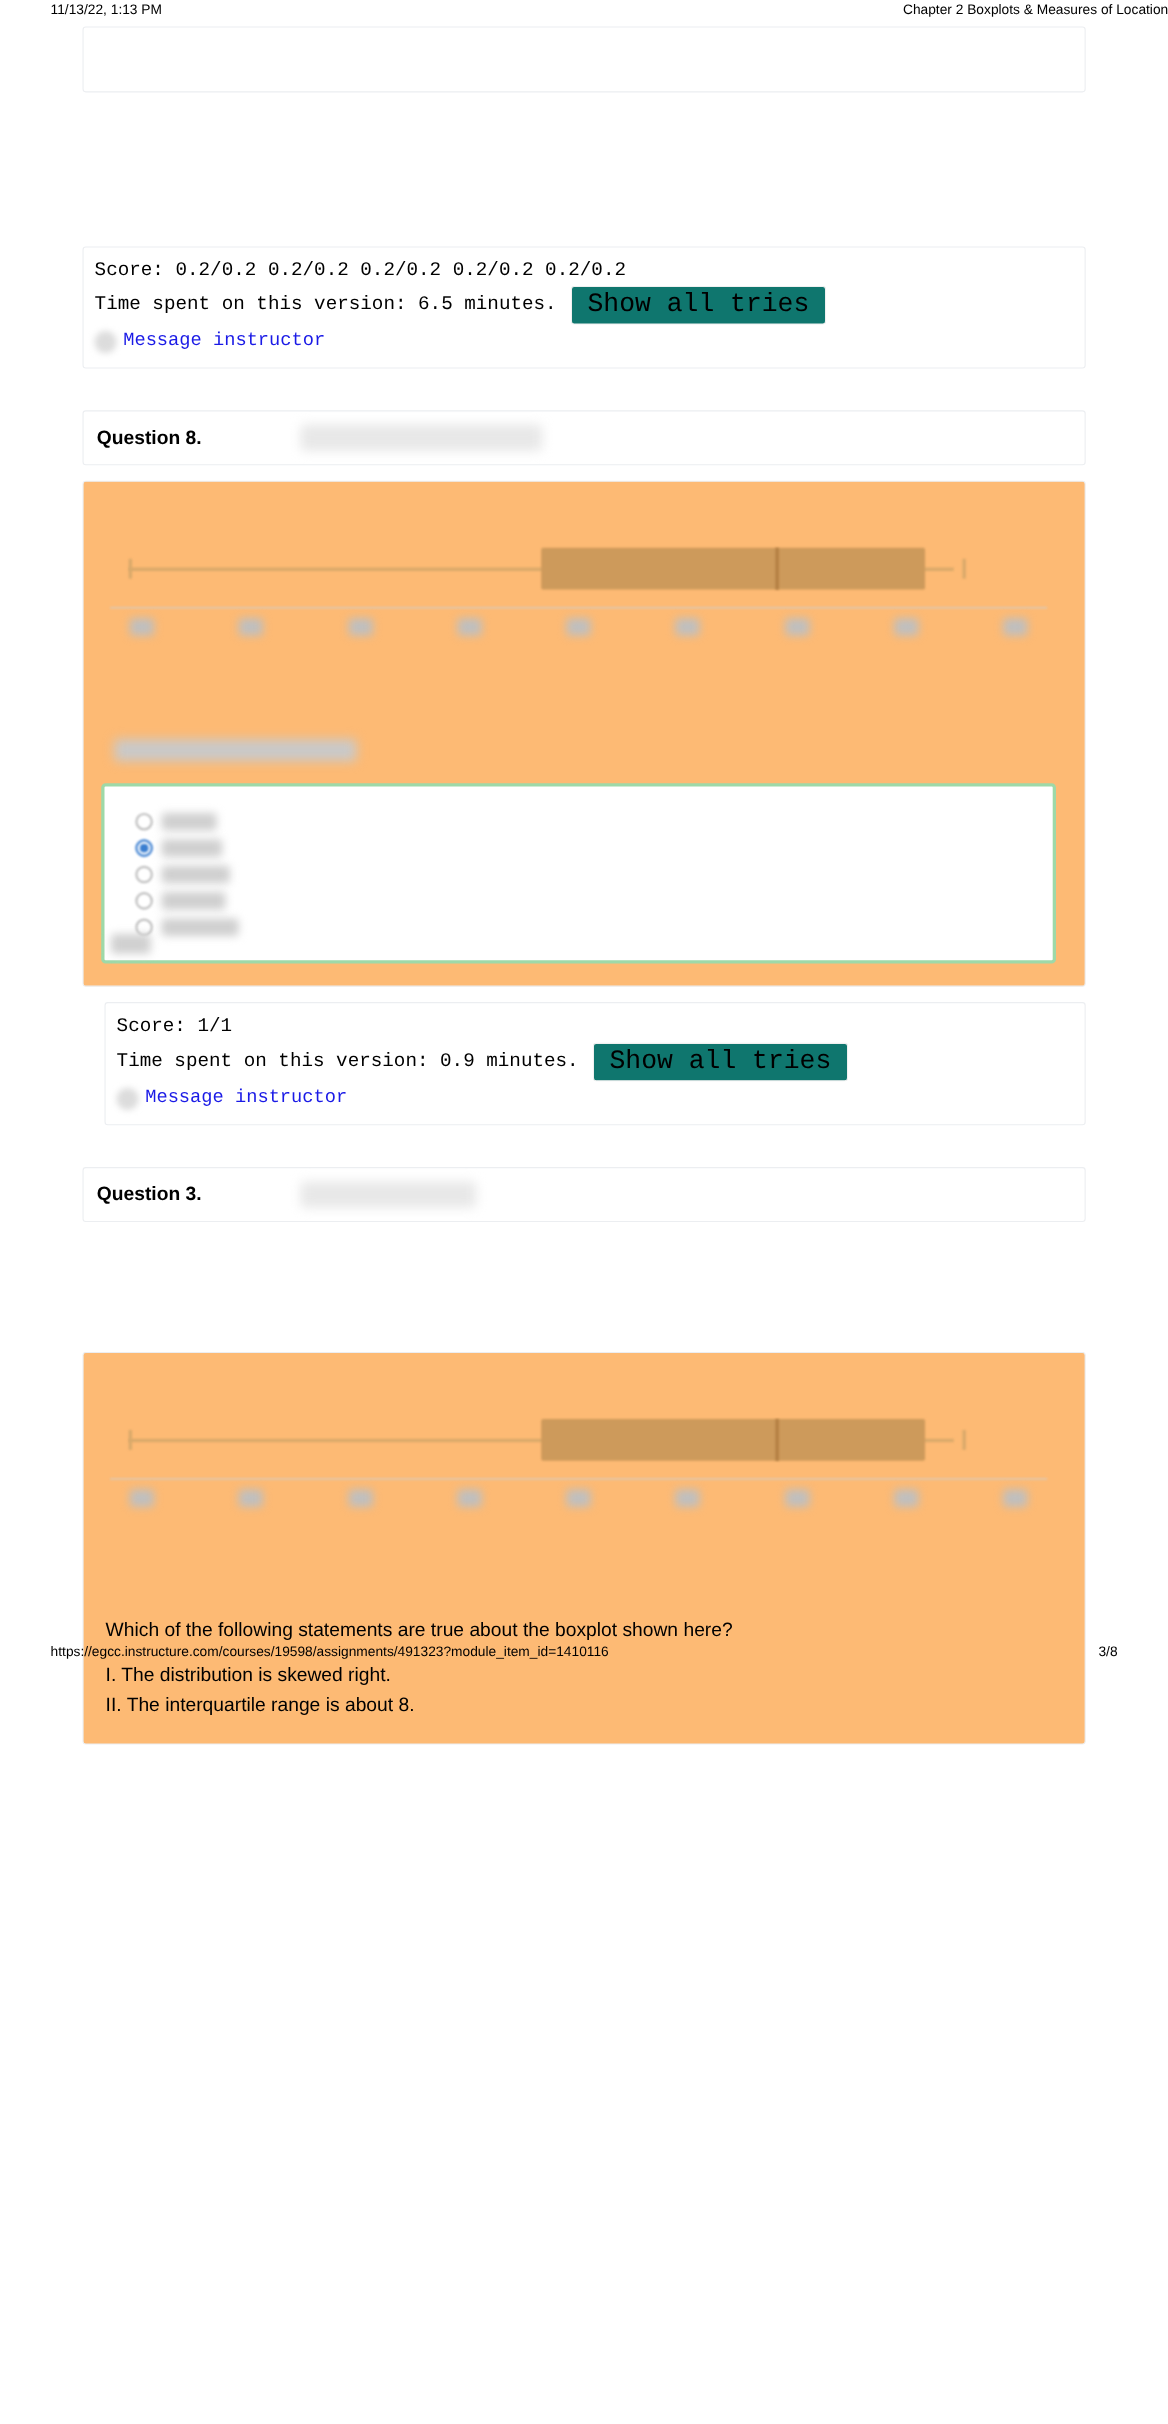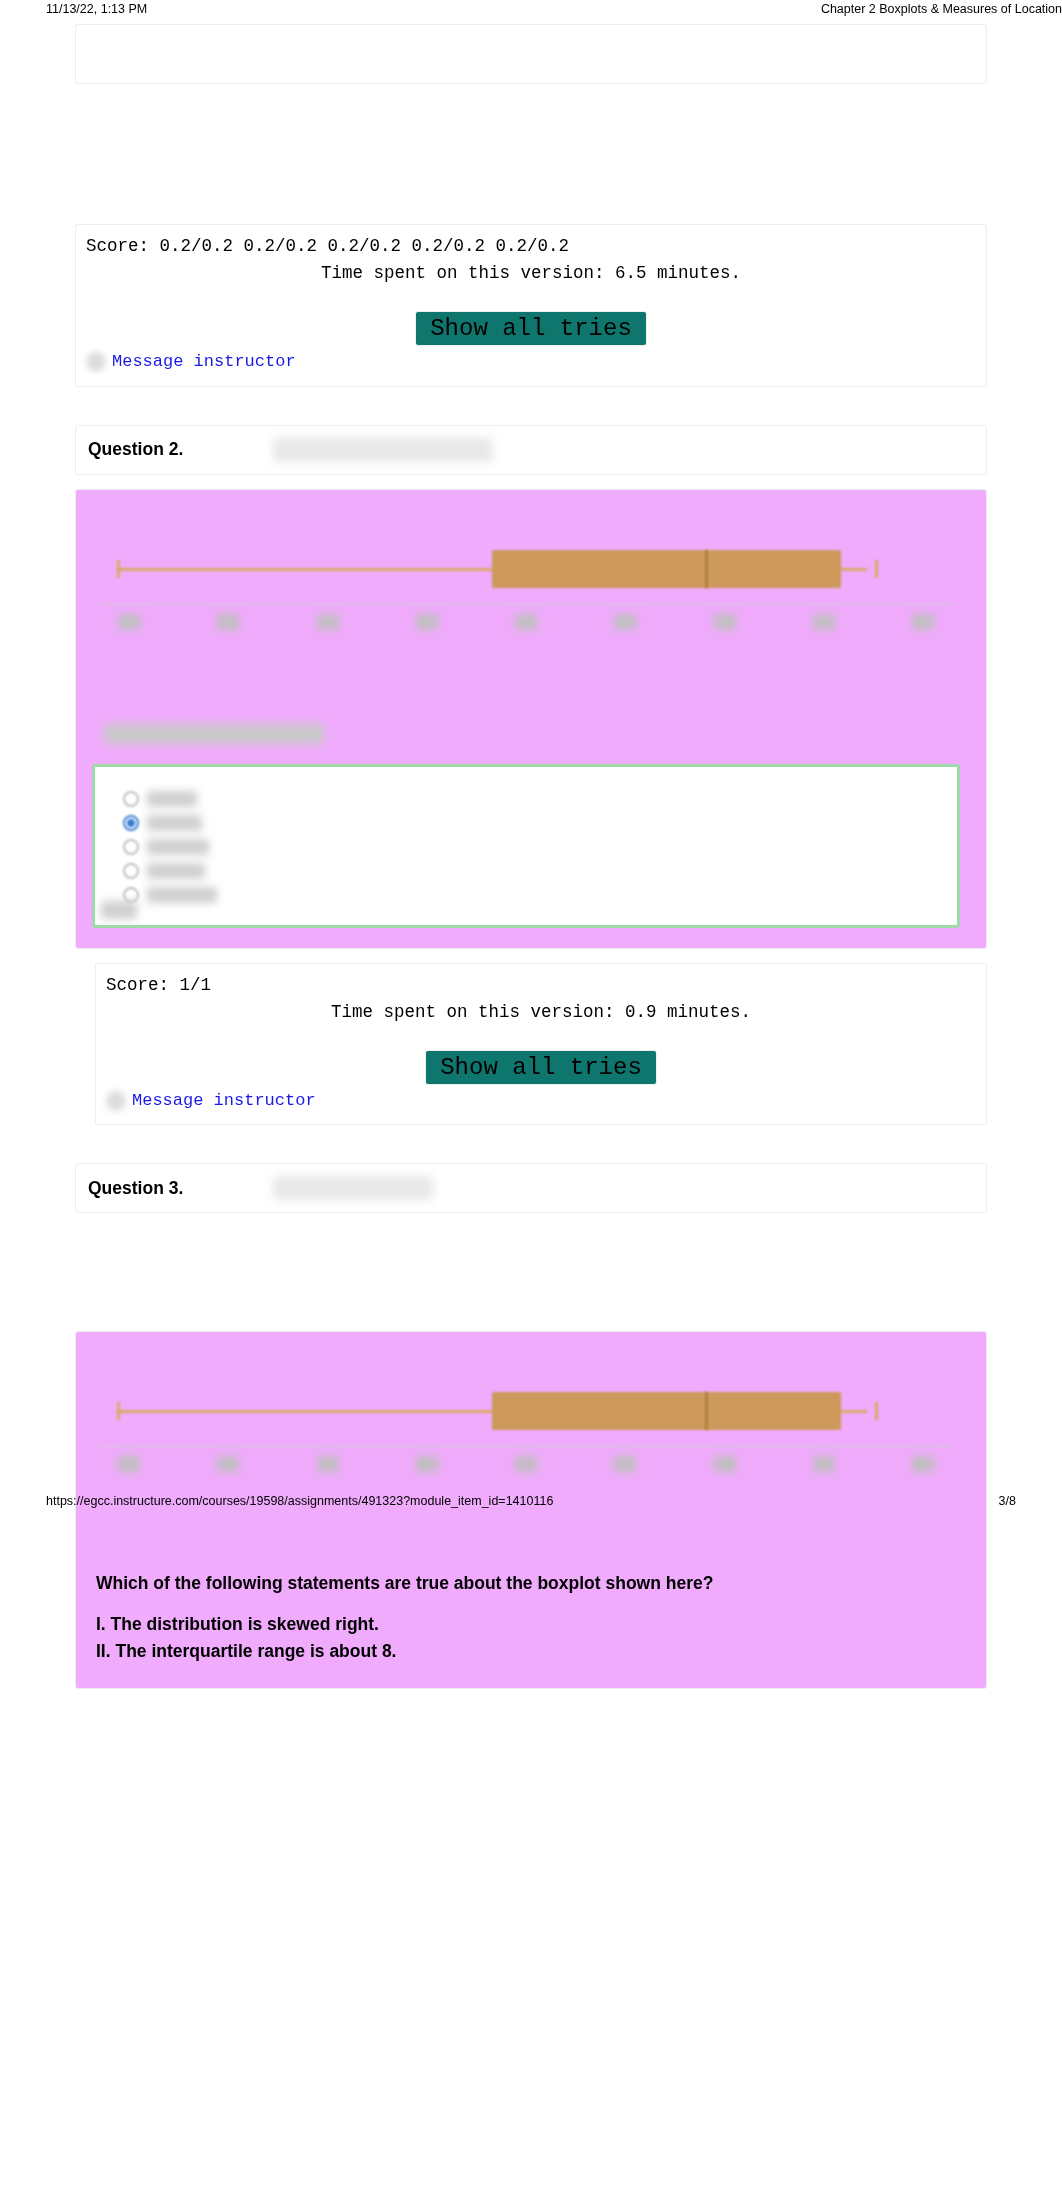--- a/index.html
+++ b/index.html
@@ -36,21 +36,21 @@
     border-radius: 3px;
     margin-bottom: 38px;
     background: #fff;
   }
   .meta {
     padding: 8px 10px 10px 10px;
     font-size: 17.5px;
     line-height: 1.55;
     font-family: Liberation Mono, monospace;
   }
-  .meta-line2 { display: flex; align-items: center; gap: 24px; flex-direction: column; }
+  .meta-line2 { display: flex; align-items: center; gap: 13px; }
   .show-tries {
     background: #0f766e;
     border: 1px solid #f0f0f0;
     border-radius: 3px;
     padding: 3px 14px;
     font-size: 24px;
     font-family: inherit;
     cursor: pointer;
   }
   .msg-line { display: flex; align-items: center; gap: 6px; margin-top: 3px; }
@@ -74,24 +74,23 @@
   .q-header b { font-weight: bold; }
   .q-header-blur {
     width: 220px; height: 24px;
     background: #e8e8e8;
     filter: blur(5px);
     border-radius: 4px;
   }
   .q-body {
     border: 1px solid #eceef1;
     border-radius: 3px;
-    background: #f0abfc;
+    background: #fdba74;
     margin-top: 14px;
     padding: 24px 24px 18px 14px;
-    font-weight: bold;
   }
   .boxplot-wrap {
     position: relative;
     height: 120px;
     margin: 30px 10px 60px 10px;
   }
   .bp-whisker-line {
     position: absolute;
     top: 24px;
     height: 3px;
@@ -244,21 +243,21 @@
       </div>
       <div class="msg-line">
         <span class="blur-dot"></span>
         <span class="msg-link">Message instructor</span>
       </div>
     </div>
   </div>
 
   <div>
     <div class="q-header">
-      <b>Question 2.</b>
+      <b>Question 8.</b>
       <div class="q-header-blur"></div>
     </div>
 
     <div class="q-body">
       <div class="boxplot-wrap">
         <div class="bp-whisker-line" style="left:2%; width:88%;"></div>
         <div class="bp-cap" style="left:2%;"></div>
         <div class="bp-box" style="left:46%; width:41%;"></div>
         <div class="bp-median" style="left:71%;"></div>
         <div class="bp-cap" style="left:91%;"></div>

